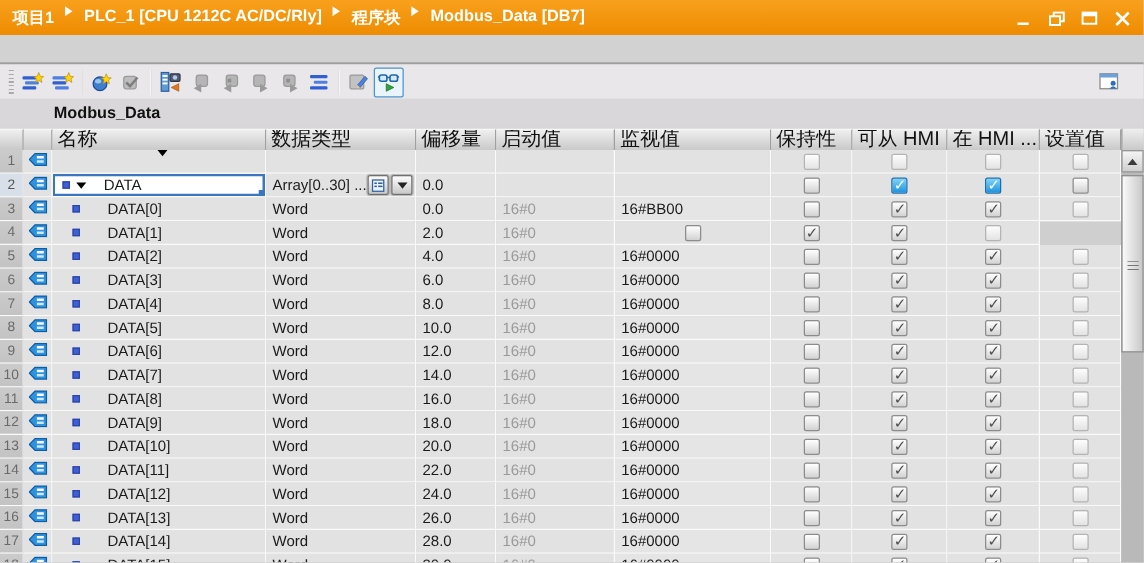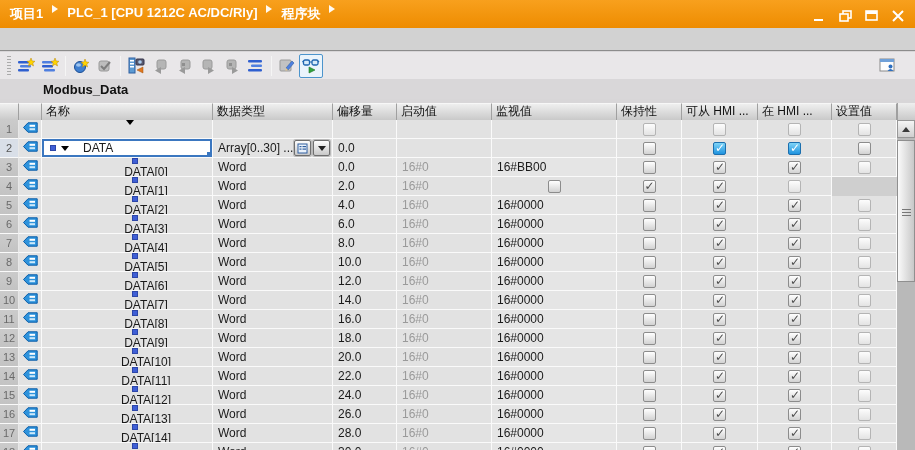--- a/index.html
+++ b/index.html
@@ -24,36 +24,36 @@
   .tbtn.pressed { border:1px solid #4C94CC; background:#EAF4FC; border-radius:2px; }
   .tb-sep { width:1px; height:20px; background:#B0B0B0; border-right:1px solid #F5F5F5; margin:0 3px; }
   .layout-btn { position:absolute; right:16px; top:3px; width:22px; height:22px; display:flex; align-items:center; justify-content:center; }
   .titlestrip { position:absolute; top:79px; left:0; width:915px; height:20px; background:#D9D7D9; }
   .blocktitle { position:absolute; left:43px; top:3px; font-size:13px; font-weight:bold; color:#111; }
 
   
   .grid-cols { display:grid; grid-template-columns:19px 23px 171px 120px 64px 95px 125px 65px 76px 74px 65px; }
   .theader { position:absolute; top:103px; left:0; width:897px; height:17px; }
   .hcell { background:linear-gradient(#EFEFEF,#C9C9C9); border-right:1px solid #A0A0A0; border-top:1px solid #F7F7F7;
-    font-size:12px; color:#111; line-height:15px; padding-left:4px; white-space:nowrap; overflow:hidden; }
+    font-size:16px; color:#111; line-height:15px; padding-left:4px; white-space:nowrap; overflow:hidden; }
   .tbody { position:absolute; top:120px; left:0; width:897px; height:330px; overflow:hidden; background:#CFCFCF; }
   .trow { height:19px; }
   .cell { position:relative; background:#E2E2E2; border-right:1px solid #FAFAFA; border-bottom:1px solid #FAFAFA;
     font-size:12px; color:#1A1A1A; line-height:17px; white-space:nowrap; overflow:hidden; display:flex; align-items:center; }
   .c-num { justify-content:center; background:linear-gradient(#CBCBCB,#C3C3C3); color:#6A6A6A; font-size:11px; border-right-color:#E8E8E8; }
   .c-num.numsel { background:#D9DFE8; color:#555; }
   .c-icon { justify-content:center; }
   .c-name.sel { background:#fff; box-shadow:inset 0 0 0 2px #3B77C0; }
   .c-name.sel::after { content:""; position:absolute; right:0; bottom:0; width:5px; height:5px; background:#3B77C0; }
   .bullet { width:6px; height:6px; background:#3F5FD6; border:1px solid #2C46A8; flex:none; }
   .tri { width:0; height:0; border-left:4px solid transparent; border-right:4px solid transparent; border-top:5px solid #000; flex:none; }
   .lvl1 { padding-left:5px; gap:28px;flex-direction:column; }
   .lvl2 { padding-left:8px; gap:5px; }
   .lvl2 .ntext { margin-left:9px; }
-  .lvl3 { padding-left:16px;flex-direction:column; }
+  .lvl3 { padding-left:16px; }
   .lvl3 .ntext { margin-left:22px; }
   .c-type { padding-left:5px; }
   .typebtns { position:absolute; right:2px; top:1px; display:flex; gap:2px; }
   .minibtn { width:17px; height:16px; border:1px solid #6F6F6F; background:linear-gradient(#FDFDFD,#C8C8C8);
     display:flex; align-items:center; justify-content:center; border-radius:2px; box-shadow:0 0 0 1px #B9B9B9; }
   .droptri { width:0; height:0; border-left:4px solid transparent; border-right:4px solid transparent; border-top:5px solid #222; }
   .c-offset, .c-start, .c-monitor { padding-left:5px; }
   .c-start { color:#9A9A9A; }
   .c-monitor.hl { background:#e5e5e5; }
   .c-cb { justify-content:center; }
@@ -79,20 +79,21 @@
 <body>
 
 <div class="titlebar">
   <div class="crumbs">
     <span class="crumb">项目1</span>
     <span class="crumb-sep"></span>
     <span class="crumb">PLC_1 [CPU 1212C AC/DC/Rly]</span>
     <span class="crumb-sep"></span>
     <span class="crumb">程序块</span>
     <span class="crumb-sep"></span>
+    <span class="crumb">Modbus_Data [DB7]</span>
   </div>
   <div class="winctl">
     <span class="winbtn">
       <svg width="14" height="12">
           <rect x="1" y="9" width="9" height="2" fill="#fff"></rect>
         </svg></span>
     <span class="winbtn">
       <svg width="14" height="12">
           <rect x="4" y="1" width="8" height="7" fill="none" stroke="#fff" stroke-width="1.6"></rect>
           <rect x="1" y="4" width="8" height="7" fill="#F5980B" stroke="#fff" stroke-width="1.6"></rect>

